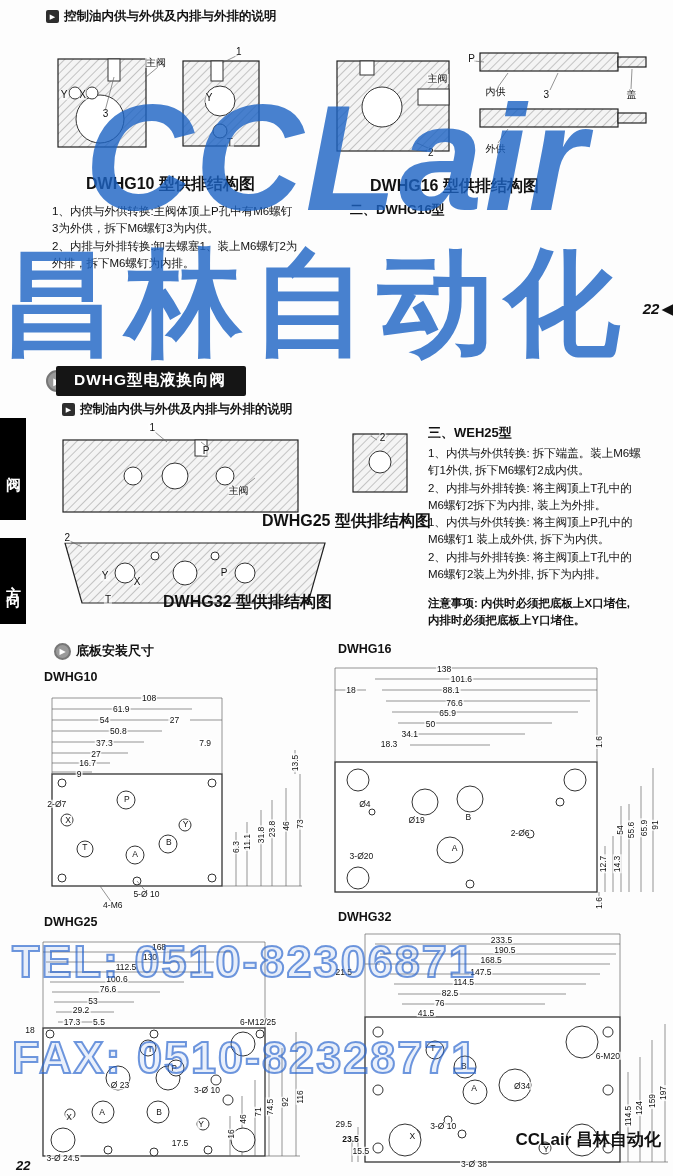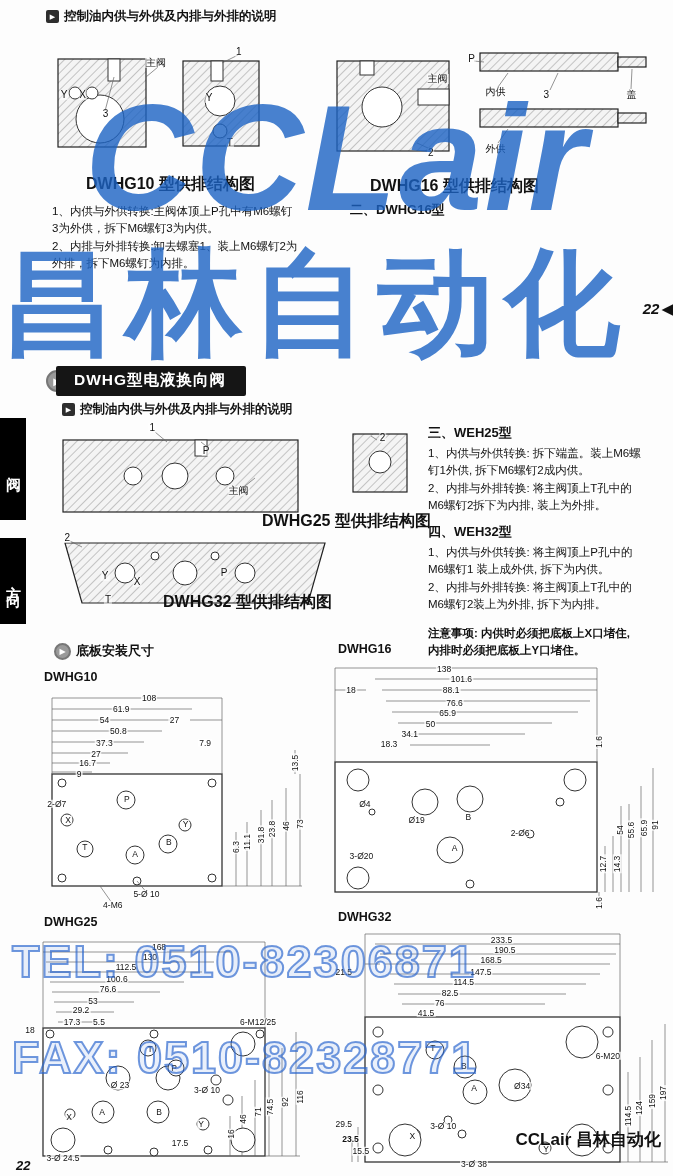--- a/index.html
+++ b/index.html
@@ -180,21 +180,20 @@
     <span class="lbl" style="left: 20%; top: 77%;">T</span>
   </div>
 <div class="caption" style="left:163px;top:592px">DWHG32 型供排结构图</div>
 
 <div class="sec" style="left:428px;top:424px;width:242px">
   <div class="sec-title">三、WEH25型</div>
   <div class="body-text">1、内供与外供转换: 拆下端盖。装上M6螺
 钉1外供, 拆下M6螺钉2成内供。
 2、内排与外排转换: 将主阀顶上T孔中的
 M6螺钉2拆下为内排, 装上为外排。</div>
-  <div class="sec-title" style="margin-top:9px">四、WEH32型</div>
   <div class="body-text">1、内供与外供转换: 将主阀顶上P孔中的
 M6螺钉1 装上成外供, 拆下为内供。
 2、内排与外排转换: 将主阀顶上T孔中的
 M6螺钉2装上为外排, 拆下为内排。</div>
   <div class="notes">注意事项: 内供时必须把底板上X口堵住,
 内排时必须把底板上Y口堵住。</div>
 </div>
 
 <div class="tab" style="top:418px;height:102px">阀</div>
 <div class="tab" style="top:538px;height:86px">方向</div>

